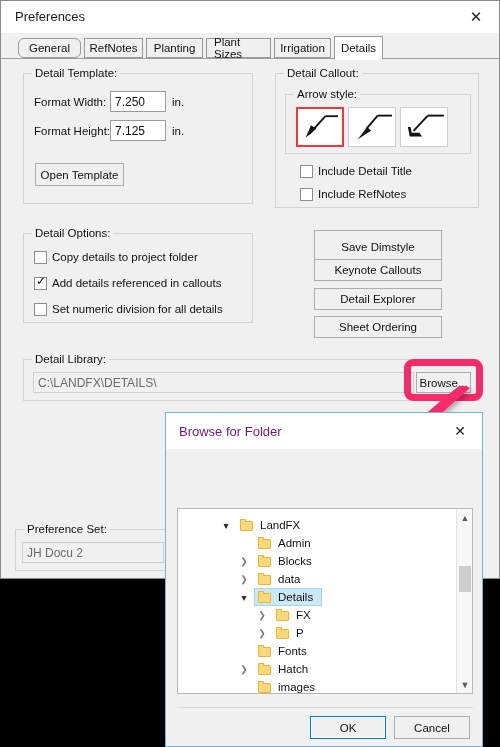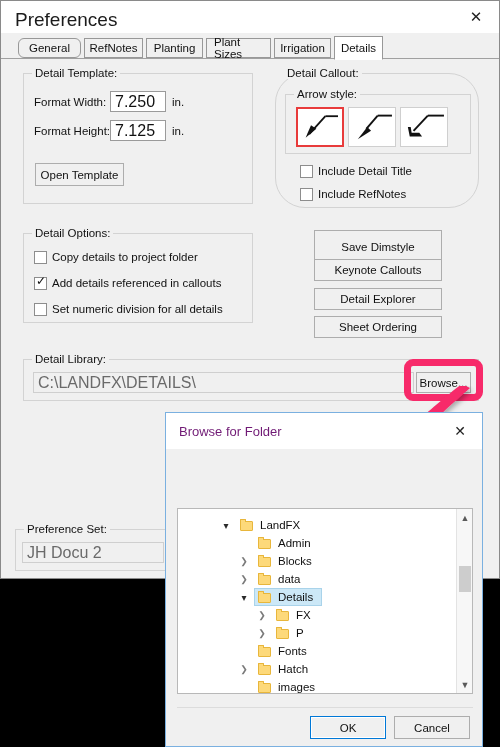--- a/index.html
+++ b/index.html
@@ -16,21 +16,21 @@
     background:#f0f0f0;
     border:1px solid #8a8a8a;
     box-sizing:border-box;
   }
   #prefs-titlebar{
     position:absolute;left:0;top:0;right:0;height:32px;
     background:#ffffff;
   }
   #prefs-title{
     position:absolute;left:14px;top:8px;
-    font-size:19px;color:#1b1b1b;
+    font-size:13px;color:#1b1b1b;
   }
   #prefs-close{
     position:absolute;right:8px;top:5px;width:30px;height:22px;
     display:flex;align-items:center;justify-content:center;
     font-size:15px;color:#222;cursor:default;
   }
   
   #tabstrip{
     position:absolute;left:0;top:32px;right:0;height:28px;
     background:#f0f0f0;
@@ -62,21 +62,21 @@
     position:absolute;top:-7px;left:8px;
     background:#f0f0f0;padding:0 3px;
     font-size:11.5px;color:#111;white-space:nowrap;
   }
   .lbl{position:absolute;font-size:11.5px;color:#111;white-space:nowrap;}
   .unit{position:absolute;font-size:11.5px;color:#111;}
   
   .textbox{
     position:absolute;box-sizing:border-box;
     background:#fff;border:1px solid #9a9a9a;
-    font-family:"Liberation Sans", sans-serif;font-size:16px;color:#111;
+    font-family:"Liberation Sans", sans-serif;font-size:12px;color:#111;
     padding:7px 4px;display:flex;align-items:center;
   }
   .textbox.disabled{background:#f0f0f0;border:1px solid #cfcfcf;color:#6a6a6a;}
   
   .btn{
     position:absolute;box-sizing:border-box;
     background:#f0f0f0;border:1px solid #adadad;
     display:flex;align-items:center;justify-content:center;
     font-size:11.5px;color:#111;cursor:default;
   }
@@ -203,21 +203,21 @@
     <div class="textbox" style="left:86px;top:17px;width:56px;height:21px;">7.250</div>
     <span class="unit" style="left:148px;top:22px;">in.</span>
 
     <span class="lbl" style="left:10px;top:51px;">Format Height:</span>
     <div class="textbox" style="left:86px;top:46px;width:56px;height:21px;">7.125</div>
     <span class="unit" style="left:148px;top:51px;">in.</span>
 
     <div class="btn" style="left:11px;top:89px;width:89px;height:23px;">Open Template</div>
   </div>
 
-  <div class="group" style="left:274px;top:72px;width:204px;height:135px;border-radius:30px;">
+  <div class="group" style="left:274px;top:72px;width:204px;height:135px;">
     <span class="group-label">Detail Callout:</span>
 
     <div class="group" style="left:9px;top:20px;width:186px;height:60px;">
       <span class="group-label">Arrow style:</span>
 
       <div class="arrowbox sel" style="left:10px;top:12px;">
         <svg width="44" height="36" viewBox="0 0 48 40">
           <path d="M30 8 L44 8" stroke="#111" stroke-width="2" fill="none"></path>
           <path d="M30 8 L12 28" stroke="#111" stroke-width="2" fill="none"></path>
           <path d="M8 32 L20 22 L14 18 Z" fill="#111"></path>

